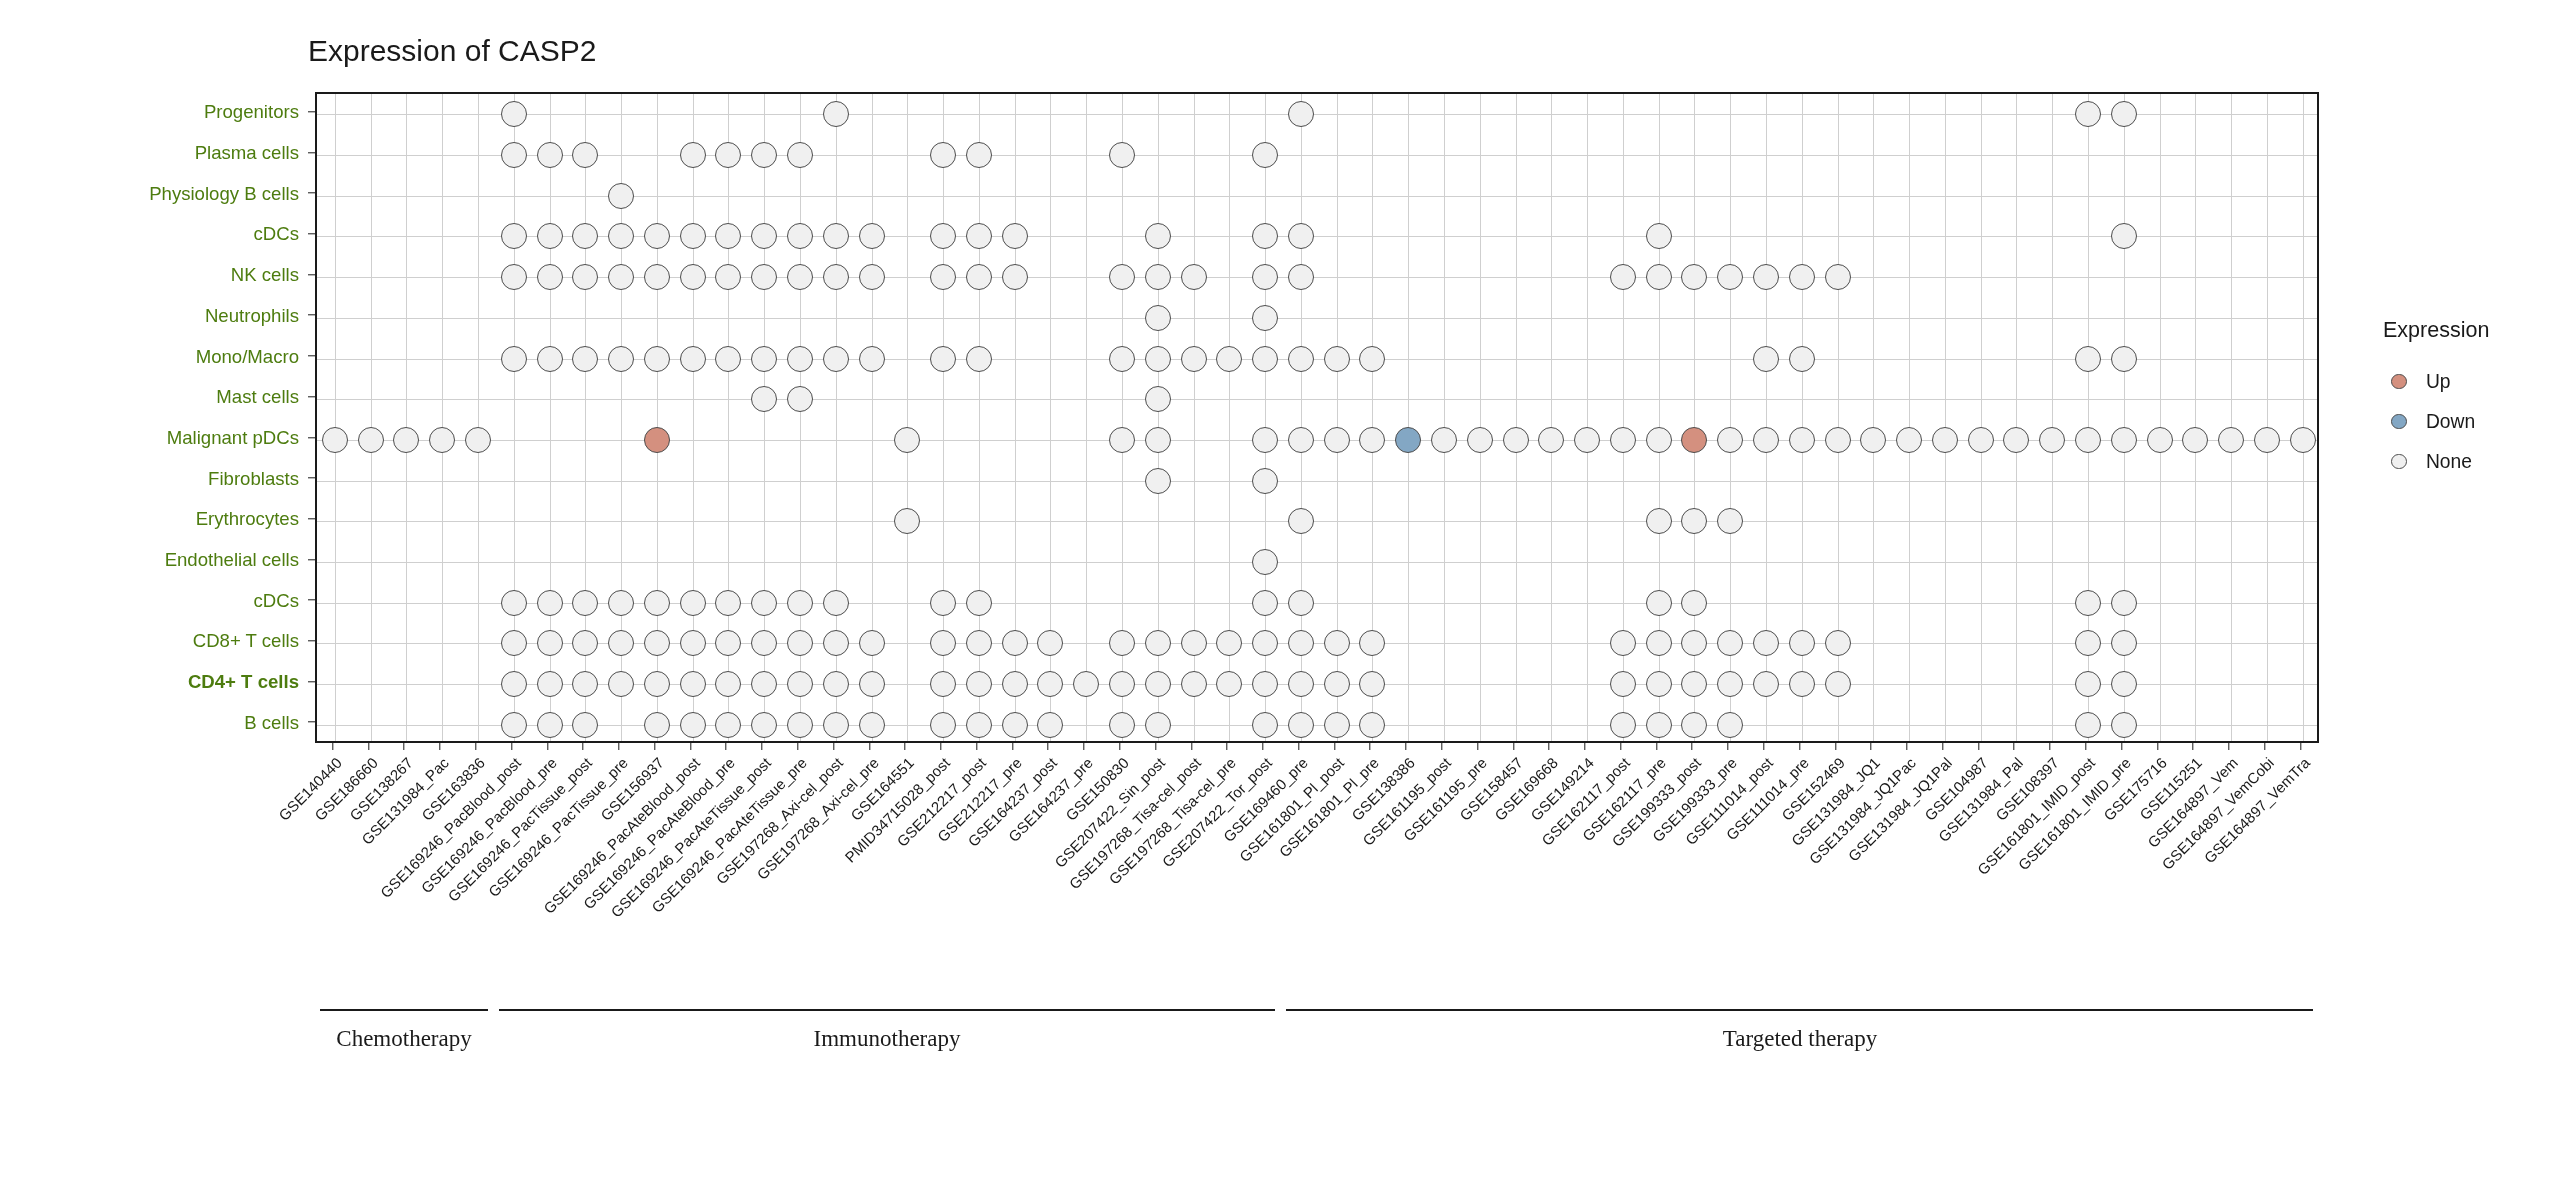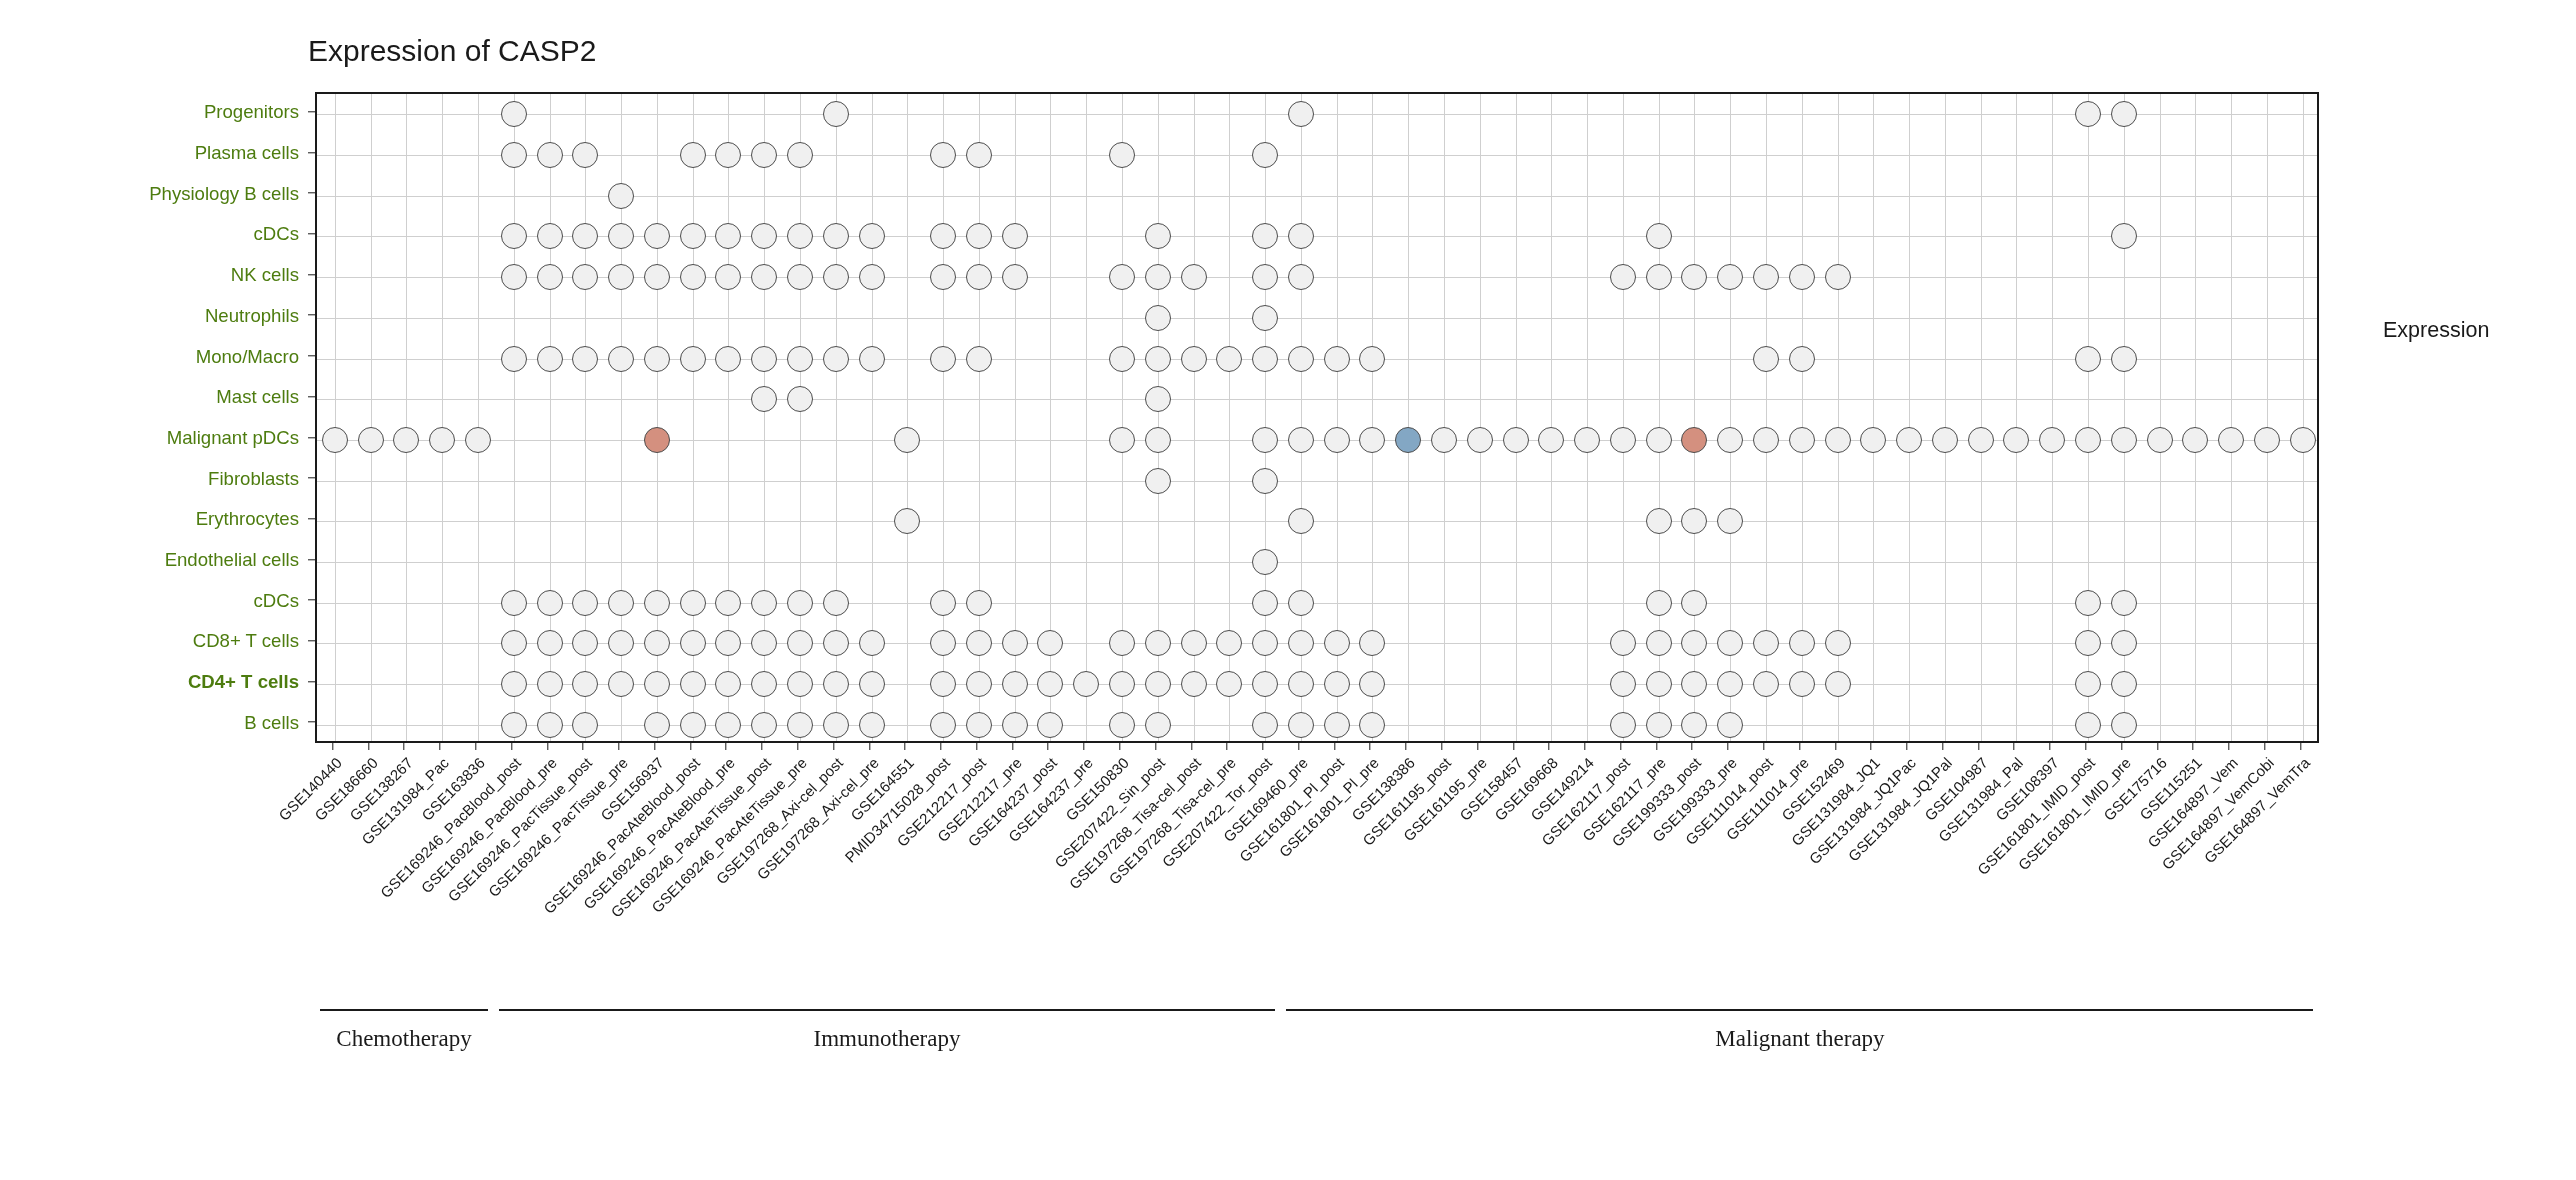--- a/index.html
+++ b/index.html
@@ -638,25 +638,45 @@
       <div class="x-tick" style="left: 1986px;"></div>
       <div class="x-label" style="left: 1986px;">GSE164897_VemTra</div>
     </div>
 
   <div id="group-bars">
       <div class="group-bar" style="left: 5.4px; width: 168px;"></div>
       <div class="group-label" style="left: 89px;">Chemotherapy</div>
       <div class="group-bar" style="left: 184px; width: 776px;"></div>
       <div class="group-label" style="left: 572px;">Immunotherapy</div>
       <div class="group-bar" style="left: 971px; width: 1027px;"></div>
-      <div class="group-label" style="left: 1485px;">Malignant therapy</div>
+      <div class="group-label" style="left: 1485px;">Targeted therapy</div>
     </div>
 
   <div id="legend">
     <div id="legend-title">Expression</div>
+    <div id="legend-entries">
+        <div class="legend-row">
+          <div class="legend-swatch">
+            <div class="legend-dot" style="background: rgb(212, 144, 127);"></div>
+          </div>
+          <div class="legend-label">Up</div>
+        </div>
+        <div class="legend-row">
+          <div class="legend-swatch">
+            <div class="legend-dot" style="background: rgb(131, 167, 196);"></div>
+          </div>
+          <div class="legend-label">Down</div>
+        </div>
+        <div class="legend-row">
+          <div class="legend-swatch">
+            <div class="legend-dot" style="background: rgb(240, 240, 240);"></div>
+          </div>
+          <div class="legend-label">None</div>
+        </div>
+      </div>
   </div>
 
 <div class="y-tick" style="top: 112px;"></div>
     <div class="y-tick" style="top: 153px;"></div>
     <div class="y-tick" style="top: 193px;"></div>
     <div class="y-tick" style="top: 234px;"></div>
     <div class="y-tick" style="top: 275px;"></div>
     <div class="y-tick" style="top: 315px;"></div>
     <div class="y-tick" style="top: 356px;"></div>
     <div class="y-tick" style="top: 397px;"></div>

